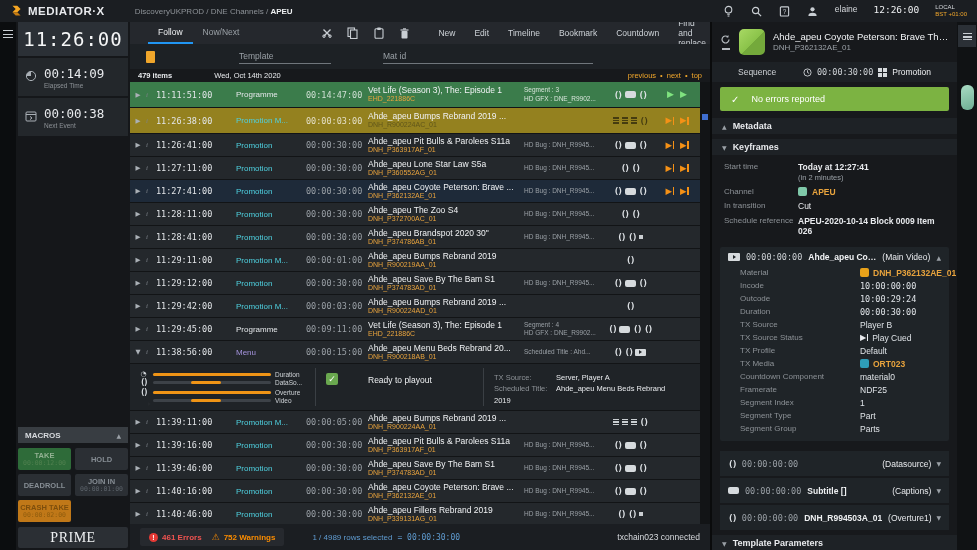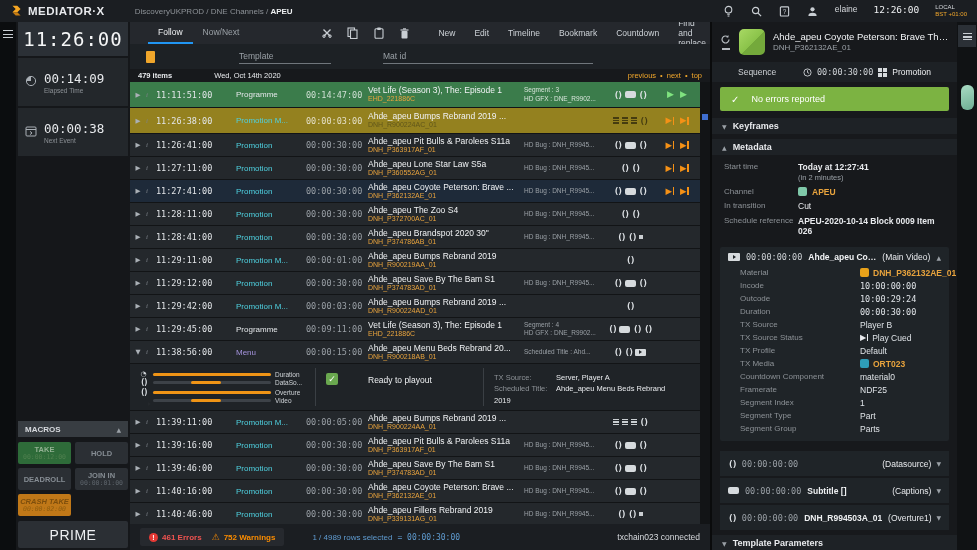--- a/index.html
+++ b/index.html
@@ -20,36 +20,36 @@
   .tz { line-height:1.15; font-size:6px; text-align:left; }
   .tz .l1 { color:#d7dade; } .tz .l2 { color:#f0a62b; }
 
   
   .left { position:absolute; top:22px; left:0; bottom:0; width:130px; display:flex; }
   .lstrip { width:16px; background:#0b0d0f; display:flex; flex-direction:column; align-items:center; padding-top:8px; }
   .burger { width:10px; height:8px; border-top:1.5px solid #c9ced3; border-bottom:1.5px solid #c9ced3; position:relative; }
   .burger::after { content:""; position:absolute; left:0; right:0; top:2.7px; height:1.5px; background:#c9ced3; }
   .lpanels { flex:1; background:#15171a; padding:0 2px 2px 2px; display:flex; flex-direction:column; }
   .clockpanel { height:34px; background:#2b3036; display:flex; align-items:center; justify-content:center; font-size:19px; letter-spacing:1px; color:#f5f6f7; }
-  .subclock { margin-top:2px; height:48px; background:#23272b; display:flex; align-items:center; gap:7px; padding:0 7px; }
+  .subclock { margin-top:2px; height:38px; background:#23272b; display:flex; align-items:center; gap:7px; padding:0 7px; }
   .subclock .ic { width:12px; color:#aab0b6; flex:0 0 12px; }
   .subclock .col { display:flex; flex-direction:column; }
   .subclock .val { font-size:12.5px; color:#e8eaed; }
   .subclock .lbl { font-size:6.5px; color:#8d9297; margin-top:1px; }
   .macros { margin-top:auto; }
   .macros-head { height:16px; background:#383d42; display:flex; align-items:center; padding:0 7px; font-size:8px; font-weight:bold; color:#d7dade; }
   .macros-head .glyph { margin-left:auto; font-size:6px; color:#9aa0a6; }
   .macro-grid { display:grid; grid-template-columns:1fr 1fr; gap:4px; margin-top:5px; }
   .macro-btn { height:22px; border-radius:2px; background:#2b2f34; display:flex; flex-direction:column; align-items:center; justify-content:center; color:#868d94; font-size:7.5px; font-weight:bold; line-height:1.2; }
   .macro-btn .mtime { font-size:6.5px; font-weight:normal; color:#5d646b; }
   .macro-btn.green { background:#2e6b39; color:#93b193; }
   .macro-btn.green .mtime { color:#50804f; }
-  .macro-btn.orange { background:#c07818; color:#7d4e0c;font-style:italic; }
+  .macro-btn.orange { background:#c07818; color:#7d4e0c; }
   .macro-btn.orange .mtime { color:#8f5c0e; }
-  .prime { margin-top:5px; height:27px; background:#2b2f34; border-radius:2px; display:flex; align-items:center; justify-content:center; font-size:14px; color:#eef0f2; letter-spacing:.5px; }
+  .prime { margin-top:5px; height:21px; background:#2b2f34; border-radius:2px; display:flex; align-items:center; justify-content:center; font-size:14px; color:#eef0f2; letter-spacing:.5px;font-family:Liberation Serif, serif; }
 
   
   .main { position:absolute; top:22px; left:130px; width:580px; bottom:0; display:flex; flex-direction:column; }
   .toolbar { height:22px; background:#25282d; display:flex; align-items:stretch; padding:0 8px; flex:0 0 22px; }
   .tb-burger { align-self:center; margin-right:10px; }
   .tab { display:flex; align-items:center; padding:0 10px; font-size:8.5px; color:#9aa0a6; border-bottom:2px solid transparent; cursor:default; }
   .tab.active { color:#f0f2f4; border-bottom-color:#2196f3; }
   .tool-icons { display:flex; align-items:center; gap:15px; margin-left:72px; }
   .ticon { display:inline-flex; width:11px; height:11px; align-items:center; justify-content:center; }
   .tb-actions { display:flex; align-items:center; gap:19px; margin-left:28px; font-size:8.5px; color:#ced3d8; }
@@ -841,26 +841,26 @@
         <span class="mono">00:00:30:00</span>
         <span class="gridicon"></span>
         <span class="ptype">Promotion</span>
       </span>
     </div>
     <div class="rp-banner">
       <span class="ck glyph">✓</span>
       <span>No errors reported</span>
     </div>
     <div class="rp-sec">
+      <span class="glyph">▲</span>
+      <span>Metadata</span>
+    </div>
+    <div class="rp-sec">
       <span class="glyph">▼</span>
       <span>Keyframes</span>
-    </div>
-    <div class="rp-sec">
-      <span class="glyph">▲</span>
-      <span>Metadata</span>
     </div>
     <div class="meta-fields" id="meta-fields">
         <div class="mf">
           <span class="l">Start time</span>
           <span class="vcol"><span class="v strong">
               <span>Today at 12:27:41</span>
             </span><span class="note">(in 2 minutes)</span></span>
         </div>
         <div class="mf">
           <span class="l">Channel</span>

